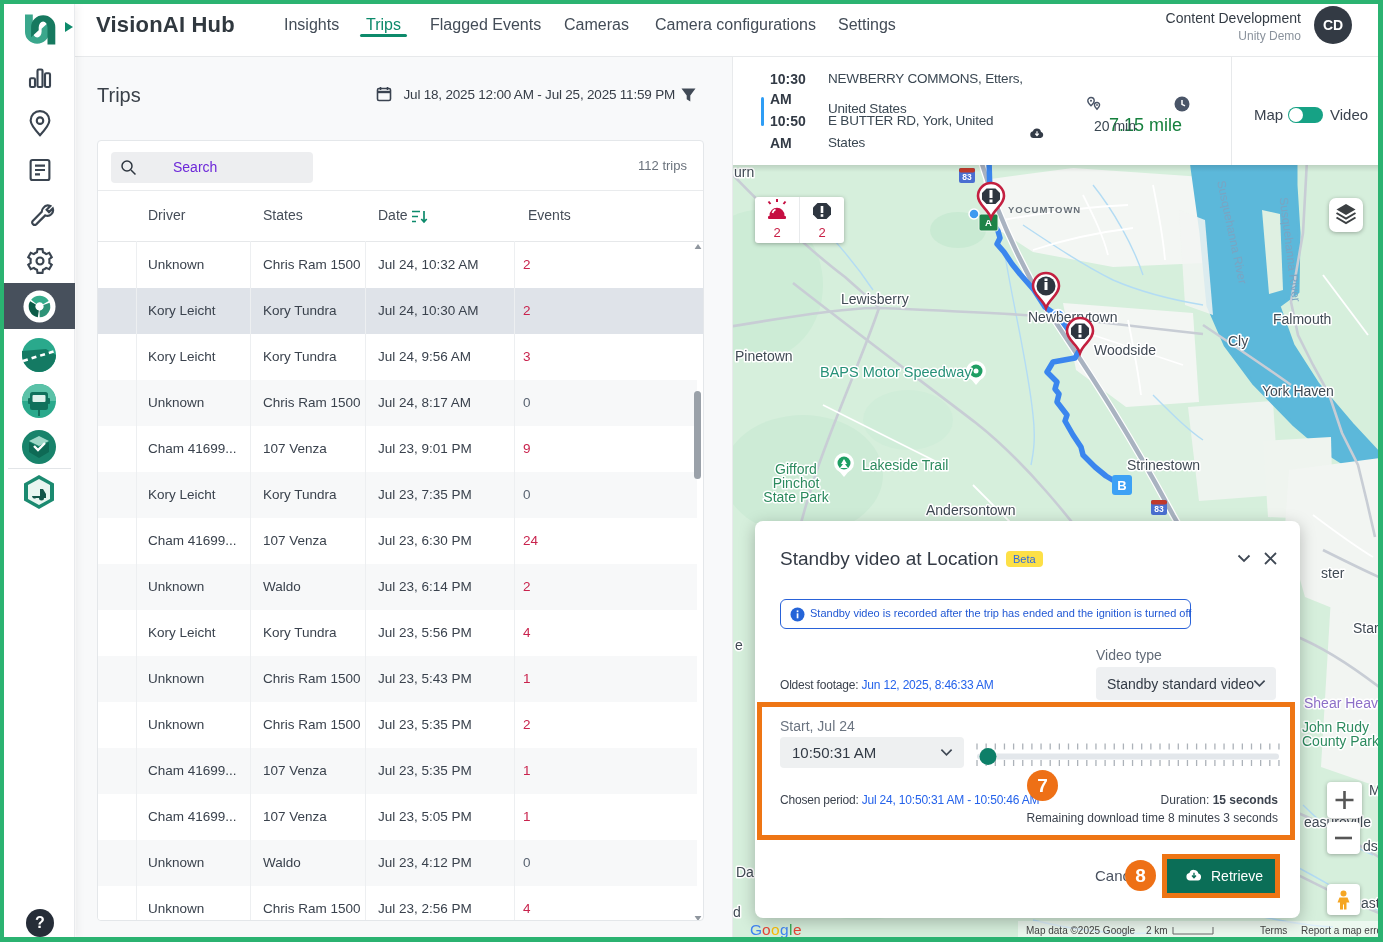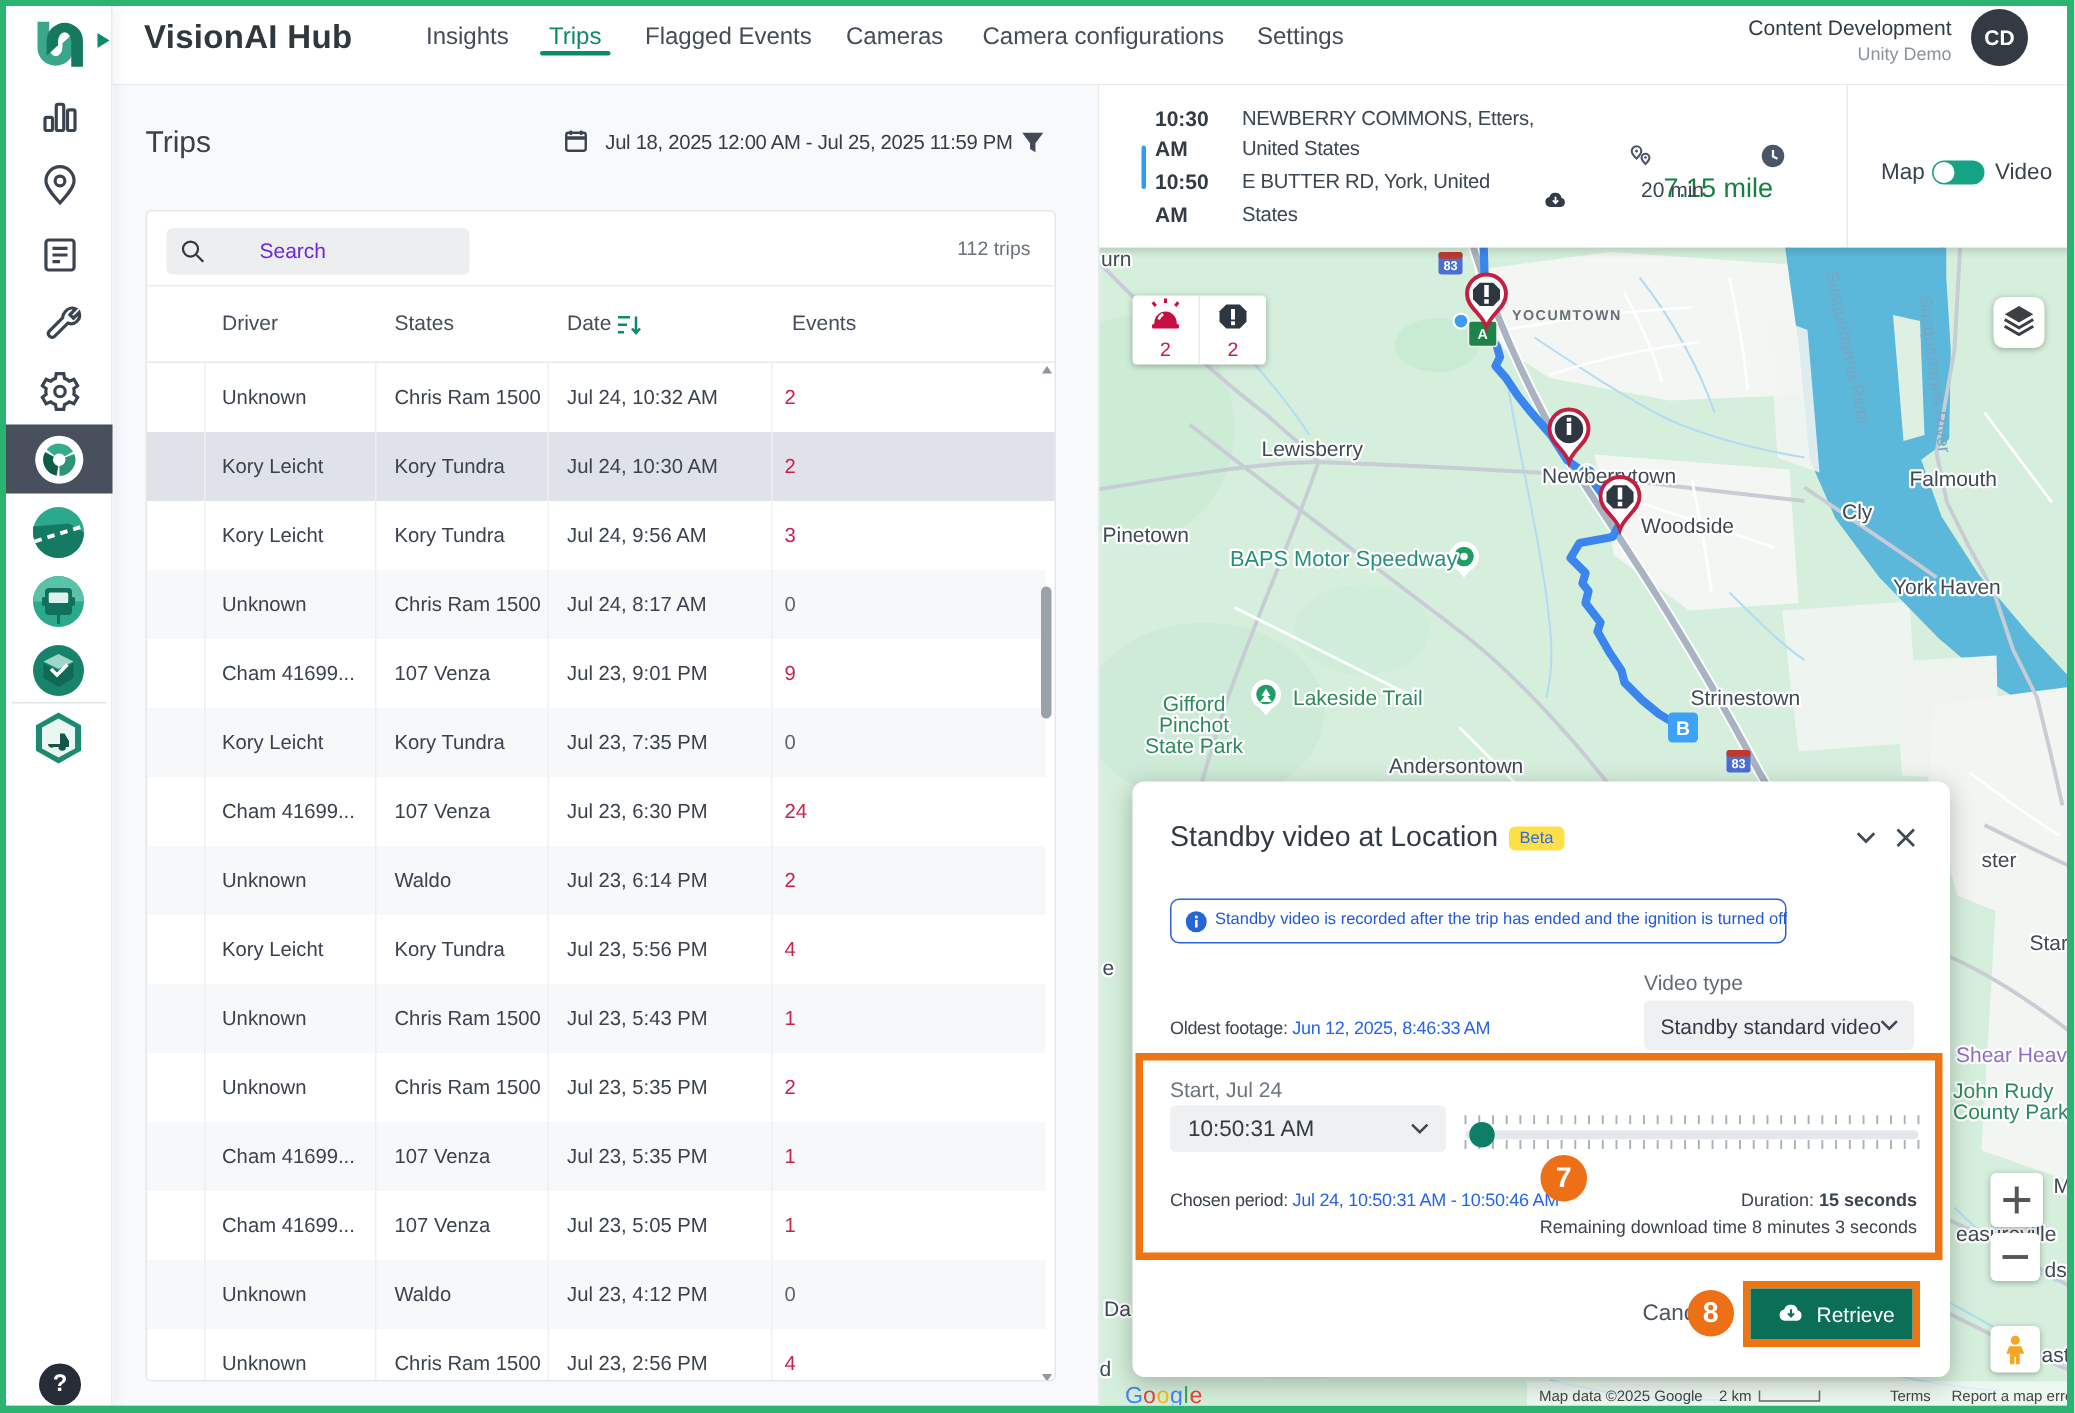--- a/index.html
+++ b/index.html
@@ -325,21 +325,21 @@
   </div>
 
   <div id="rightpanel">
     <div id="tripheader">
       <div id="bluebar"></div>
       <div class="tm" style="top:14px">10:30</div>
       <div class="tm" style="top:34px">AM</div>
       <div class="tm" style="top:56px">10:50</div>
       <div class="tm" style="top:78px">AM</div>
       <div class="addr" style="top:14px">NEWBERRY COMMONS, Etters,</div>
-      <div class="addr" style="top:34px">United States</div>
+      <div class="addr" style="top:44px">United States</div>
       <div class="addr" style="top:56px">E BUTTER RD, York, United</div>
       <div class="addr" style="top:78px">States</div>
       <svg class="abs" style="left:296px;top:69px" width="16" height="16" viewBox="0 0 20 20">
         <path fill="#333b47" d="M10 3.2 a5 5 0 0 1 4.9 4 A4 4 0 0 1 14.5 15 h-9 a4.2 4.2 0 0 1 -.6 -8.3 A5 5 0 0 1 10 3.2z"></path>
         <path d="M10 6.5 v5 M7.8 9.5 l2.2 2.4 2.2 -2.4" stroke="#fff" stroke-width="1.5" fill="none"></path>
       </svg>
       <svg class="abs" style="left:353px;top:39px" width="16" height="16" viewBox="0 0 16 16" fill="none" stroke="#4a5568" stroke-width="1.4">
         <path d="M5 1.5 a3.2 3.2 0 0 1 3.2 3.2 c0 2 -3.2 5 -3.2 5 s-3.2 -3 -3.2 -5 A3.2 3.2 0 0 1 5 1.5z"></path>
         <circle cx="5" cy="4.7" r="1" fill="#4a5568" stroke="none"></circle>
         <path d="M11 6.5 a2.6 2.6 0 0 1 2.6 2.6 c0 1.6 -2.6 4.2 -2.6 4.2 s-2.6 -2.6 -2.6 -4.2 A2.6 2.6 0 0 1 11 6.5z"></path>

